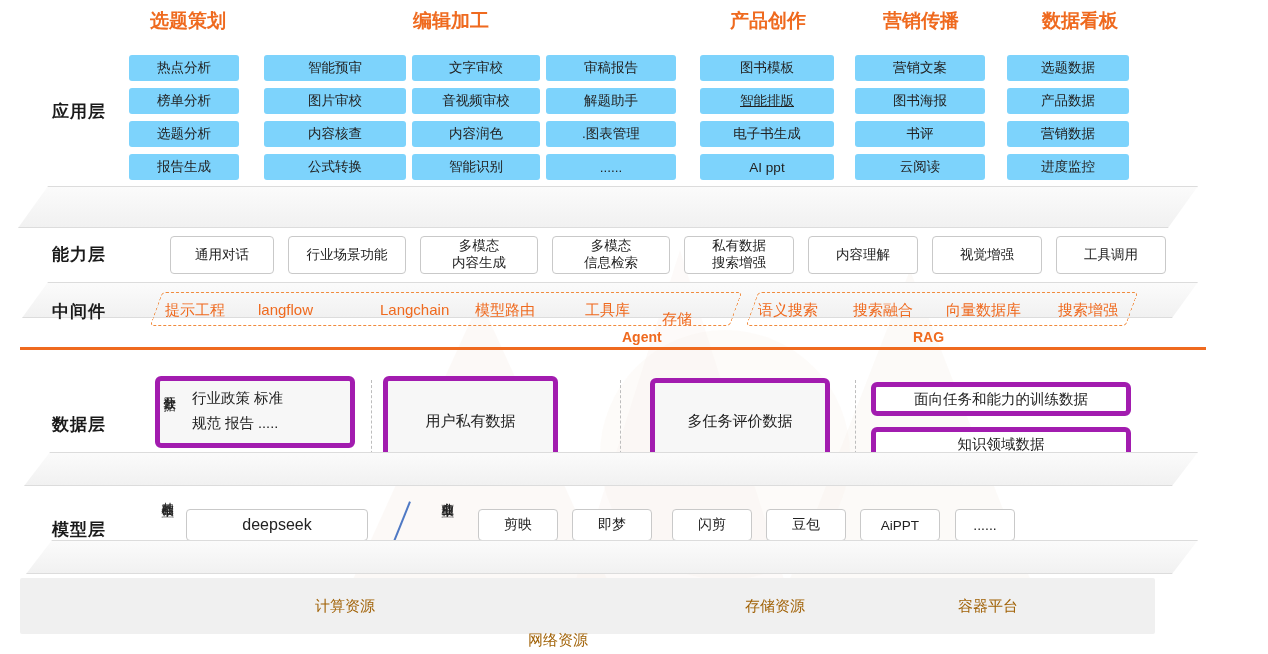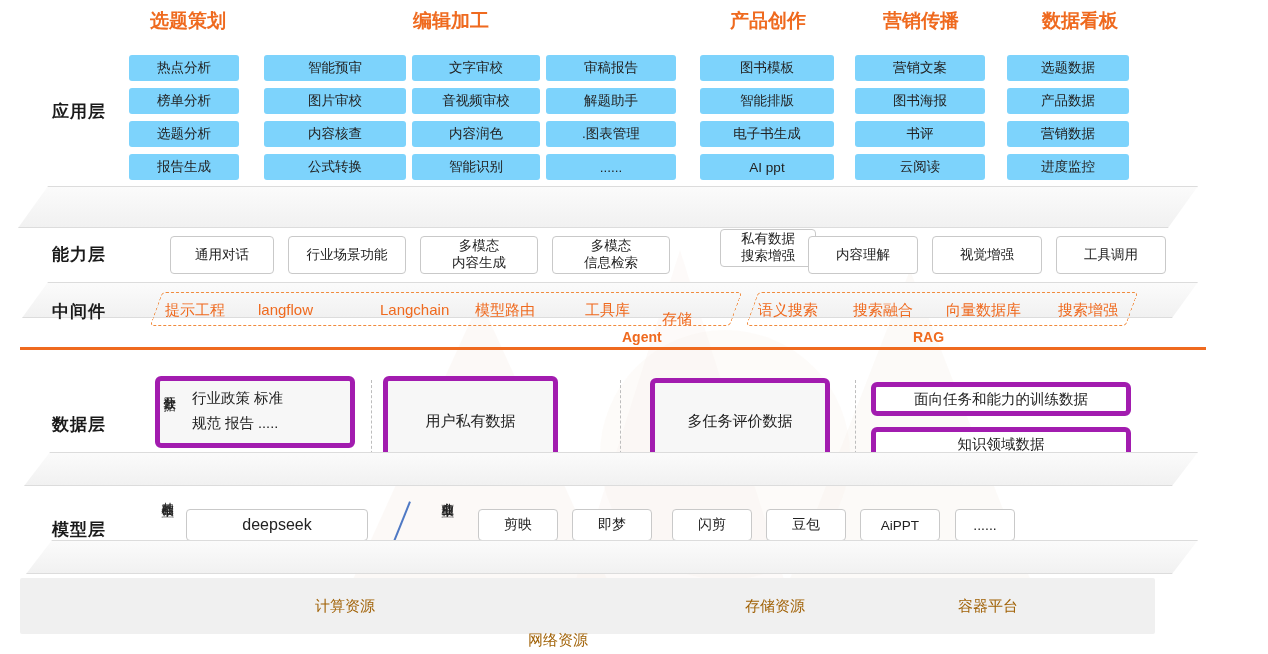--- a/index.html
+++ b/index.html
@@ -242,21 +242,21 @@
   <div class="cell" style="left:412px;top:88px;width:128px;height:26px;">音视频审校</div>
   <div class="cell" style="left:412px;top:121px;width:128px;height:26px;">内容润色</div>
   <div class="cell" style="left:412px;top:154px;width:128px;height:26px;">智能识别</div>
 
   <div class="cell" style="left:546px;top:55px;width:130px;height:26px;">审稿报告</div>
   <div class="cell" style="left:546px;top:88px;width:130px;height:26px;">解题助手</div>
   <div class="cell" style="left:546px;top:121px;width:130px;height:26px;">.图表管理</div>
   <div class="cell" style="left:546px;top:154px;width:130px;height:26px;">......</div>
 
   <div class="cell" style="left:700px;top:55px;width:134px;height:26px;">图书模板</div>
-  <div class="cell" style="left:700px;top:88px;width:134px;height:26px;">智能排版</div>
+  <div class="cell" style="left:700px;top:88px;width:134px;height:26px;text-decoration:underline;">智能排版</div>
   <div class="cell" style="left:700px;top:121px;width:134px;height:26px;">电子书生成</div>
   <div class="cell" style="left:700px;top:154px;width:134px;height:26px;">AI ppt</div>
 
   <div class="cell" style="left:855px;top:55px;width:130px;height:26px;">营销文案</div>
   <div class="cell" style="left:855px;top:88px;width:130px;height:26px;">图书海报</div>
   <div class="cell" style="left:855px;top:121px;width:130px;height:26px;">书评</div>
   <div class="cell" style="left:855px;top:154px;width:130px;height:26px;">云阅读</div>
 
   <div class="cell" style="left:1007px;top:55px;width:122px;height:26px;">选题数据</div>
   <div class="cell" style="left:1007px;top:88px;width:122px;height:26px;">产品数据</div>
@@ -274,21 +274,21 @@
   <div class="cap-cell" style="left:170px;top:236px;width:104px;height:38px;">
       <span>通用对话</span>
     </div>
   <div class="cap-cell" style="left:288px;top:236px;width:118px;height:38px;">
       <span>行业场景功能</span>
     </div>
   <div class="cap-cell" style="left:420px;top:236px;width:118px;height:38px;white-space:pre-line;"><span style="white-space:pre-line;">多模态
 内容生成</span></div>
   <div class="cap-cell" style="left:552px;top:236px;width:118px;height:38px;white-space:pre-line;"><span style="white-space:pre-line;">多模态
 信息检索</span></div>
-  <div class="cap-cell" style="left:684px;top:229px;width:96px;height:38px;white-space:pre-line;margin-left:36px;"><span style="white-space:pre-line;">私有数据
+  <div class="cap-cell" style="left:684px;top:236px;width:110px;height:38px;white-space:pre-line;"><span style="white-space:pre-line;">私有数据
 搜索增强</span></div>
   <div class="cap-cell" style="left:808px;top:236px;width:110px;height:38px;">
       <span>内容理解</span>
     </div>
   <div class="cap-cell" style="left:932px;top:236px;width:110px;height:38px;">
       <span>视觉增强</span>
     </div>
   <div class="cap-cell" style="left:1056px;top:236px;width:110px;height:38px;">
       <span>工具调用</span>
     </div>

